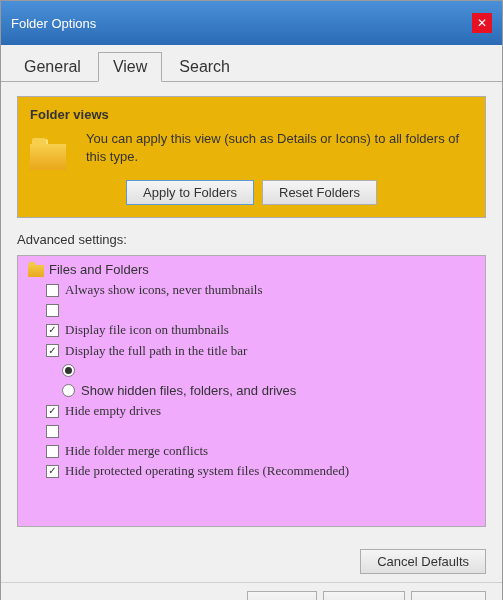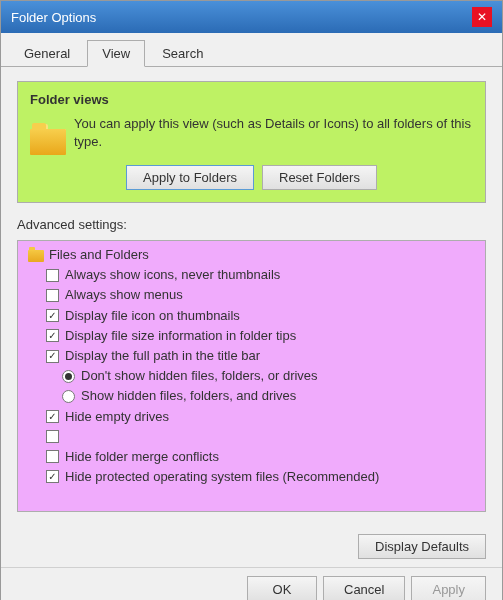--- a/index.html
+++ b/index.html
@@ -18,21 +18,21 @@
       border: 1px solid #999;
       box-shadow: 2px 2px 10px rgba(0,0,0,0.4);
     }
     .title-bar {
       background: linear-gradient(to bottom, #4a90d9, #2b6bb5);
       color: white;
       padding: 6px 10px;
       display: flex;
       align-items: center;
       justify-content: space-between;
-      height: 32px;
+      height: 44px;
       gap: 44px;
     }
     .title-bar-title {
       font-size: 13px;
       font-weight: 400;
     }
     .title-bar-close {
       width: 20px;
       height: 20px;
       background: #e81123;
@@ -49,51 +49,52 @@
       display: flex;
       background: #f0f0f0;
       padding: 6px 8px 0 8px;
       border-bottom: 1px solid #adadad;
     }
     .tab {
       padding: 5px 14px;
       border: 1px solid transparent;
       border-bottom: none;
       cursor: pointer;
-      font-size: 13px;
+      font-size: 16px;
       color: #333;
       background: transparent;
       margin-right: 2px;
       position: relative;
       bottom: -1px;
     }
     .tab.active {
       background: #f0f0f0;
       border-color: #adadad;
       border-bottom: 1px solid #f0f0f0;
       z-index: 2;
     }
     .content {
       padding: 14px 16px 10px 16px;
     }
     .folder-views-section {
       border: 1px solid #adadad;
       padding: 10px 12px 12px 12px;
       margin-bottom: 14px;
-      background: #bef264;
+      background: #eab308;
     }
     .folder-views-label {
       font-size: 13px;
       font-weight: 600;
       margin-bottom: 8px;
       color: #333;
     }
     .folder-views-inner {
       display: flex;
       align-items: flex-start;
+      gap: 12px;
     }
     
     .folders-stack {
       position: relative;
       width: 44px;
       height: 38px;
       margin-top: 2px;
     }
     .f1, .f2, .f3 {
       position: absolute;
@@ -185,20 +186,21 @@
       font-size: 13px;
       color: #333;
       line-height: 1.4;
     }
     .tree-item.category {
       font-weight: 400;
       color: #333;
     }
     .tree-item.sub {
       padding-left: 28px;
+      font-family: Liberation Serif, serif;
     }
     .tree-item.sub2 {
       padding-left: 44px;
     }
     .folder-small {
       display: inline-block;
       width: 16px;
       height: 12px;
       background: linear-gradient(to bottom, #f5c842, #e8a820);
       border-radius: 1px;
@@ -346,42 +348,36 @@
             <span>Files and Folders</span>
           </div>
 
           <div class="tree-item sub">
             <div class="checkbox"></div>
             <span>Always show icons, never thumbnails</span>
           </div>
 
           <div class="tree-item sub">
             <div class="checkbox"></div>
-            <span>Always show menus</span>
           </div>
 
           <div class="tree-item sub">
             <div class="checkbox checked"></div>
             <span>Display file icon on thumbnails</span>
           </div>
 
-          <div class="tree-item sub">
-            <div class="checkbox checked"></div>
-            <span>Display file size information in folder tips</span>
-          </div>
 
           <div class="tree-item sub">
             <div class="checkbox checked"></div>
             <span>Display the full path in the title bar</span>
           </div>
 
 
           <div class="tree-item sub2">
             <div class="radio selected"></div>
-            <span>Don't show hidden files, folders, or drives</span>
           </div>
 
           <div class="tree-item sub2">
             <div class="radio"></div>
             <span>Show hidden files, folders, and drives</span>
           </div>
 
           <div class="tree-item sub">
             <div class="checkbox checked"></div>
             <span>Hide empty drives</span>
@@ -400,21 +396,21 @@
             <div class="checkbox checked"></div>
             <span>Hide protected operating system files (Recommended)</span>
           </div>
 
         </div>
       </div>
     </div>
   </div>
 
   <div class="bottom-section">
-    <button class="btn-restore">Display Defaults</button>
+    <button class="btn-restore">Cancel Defaults</button>
   </div>
 
   <div class="dialog-buttons">
     <button class="dialog-btn">OK</button>
     <button class="dialog-btn">Cancel</button>
     <button class="dialog-btn disabled">Apply</button>
   </div>
 </div>
 
 </body></html>

